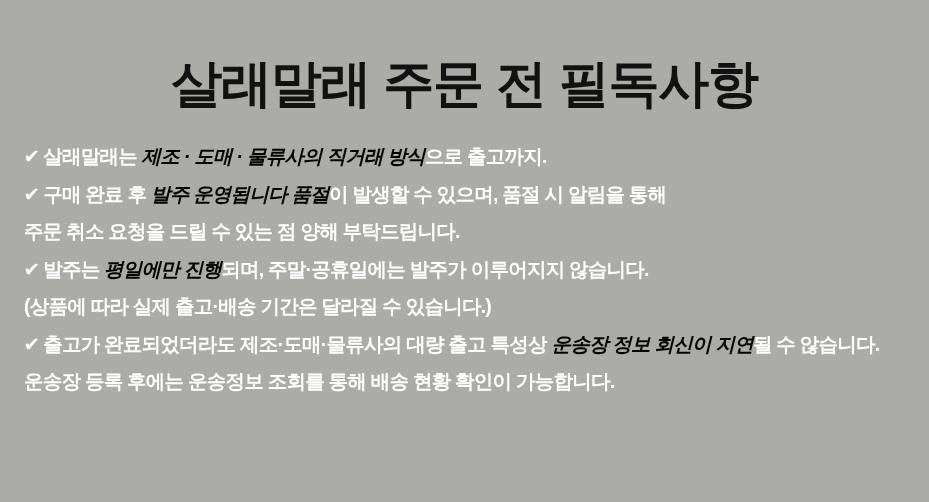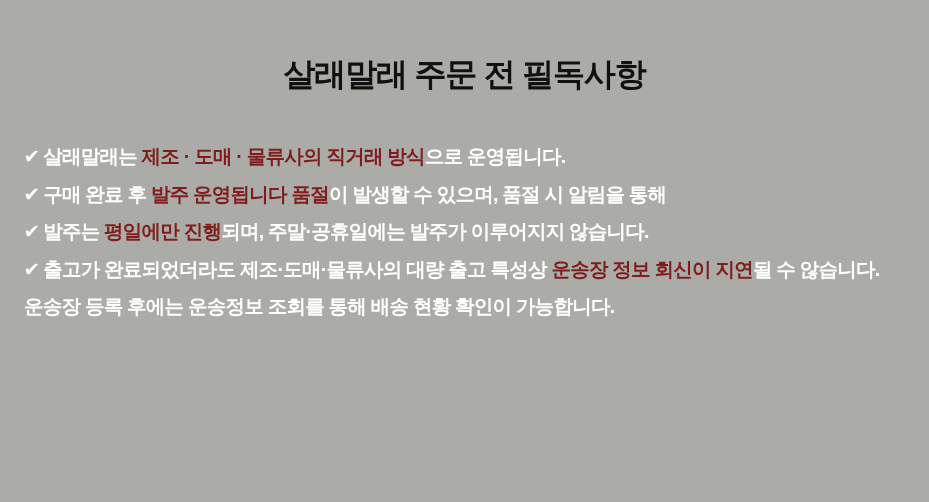--- a/index.html
+++ b/index.html
@@ -20,21 +20,21 @@
     box-sizing: border-box;
     background: #ababa8;
     padding: 0;
   }
   .notice-title {
     position: absolute;
     top: 58px;
     left: 0;
     width: 929px;
     text-align: center;
-    font-size: 32px;
+    font-size: 51px;
     font-weight: bold;
     color: #111111;
     letter-spacing: -1.2px;
     line-height: 1;
     white-space: nowrap;
   }
   .notice-body {
     position: absolute;
     top: 138px;
     left: 24px;
@@ -50,34 +50,37 @@
   }
   .check-icon {
     display: inline-block;
     font-size: 19px;
     font-weight: bold;
     color: #ffffff;
     margin-right: 4px;
     transform: scaleX(1.05);
   }
   .hl {
-    color: #7f1d1d;
+    color: #000000;
+    font-style: italic;
   }
   .plain {
     color: #ffffff;
   }
 </style>
 </head>
 <body>
 
 <div class="notice-board">
 
   <div class="notice-title">살래말래 주문 전 필독사항</div>
 
   <div class="notice-body">
-      <div class="notice-line"><span class="check-icon">✔</span><span class="plain">살래말래는 </span><span class="hl">제조 · 도매 · 물류사의 직거래 방식</span><span class="plain">으로 운영됩니다.</span></div>
+      <div class="notice-line"><span class="check-icon">✔</span><span class="plain">살래말래는 </span><span class="hl">제조 · 도매 · 물류사의 직거래 방식</span><span class="plain">으로 출고까지.</span></div>
       <div class="notice-line"><span class="check-icon">✔</span><span class="plain">구매 완료 후 </span><span class="hl">발주 운영됩니다 품절</span><span class="plain">이 발생할 수 있으며, 품절 시 알림을 통해</span></div>
+      <div class="notice-line"><span class="plain">주문 취소 요청을 드릴 수 있는 점 양해 부탁드립니다.</span></div>
       <div class="notice-line"><span class="check-icon">✔</span><span class="plain">발주는 </span><span class="hl">평일에만 진행</span><span class="plain">되며, 주말·공휴일에는 발주가 이루어지지 않습니다.</span></div>
+      <div class="notice-line"><span class="plain">(상품에 따라 실제 출고·배송 기간은 달라질 수 있습니다.)</span></div>
       <div class="notice-line"><span class="check-icon">✔</span><span class="plain">출고가 완료되었더라도 제조·도매·물류사의 대량 출고 특성상 </span><span class="hl">운송장 정보 회신이 지연</span><span class="plain">될 수 않습니다.</span></div>
       <div class="notice-line"><span class="plain">운송장 등록 후에는 운송정보 조회를 통해 배송 현황 확인이 가능합니다.</span></div>
     </div>
 
 </div>
 
 </body></html>

